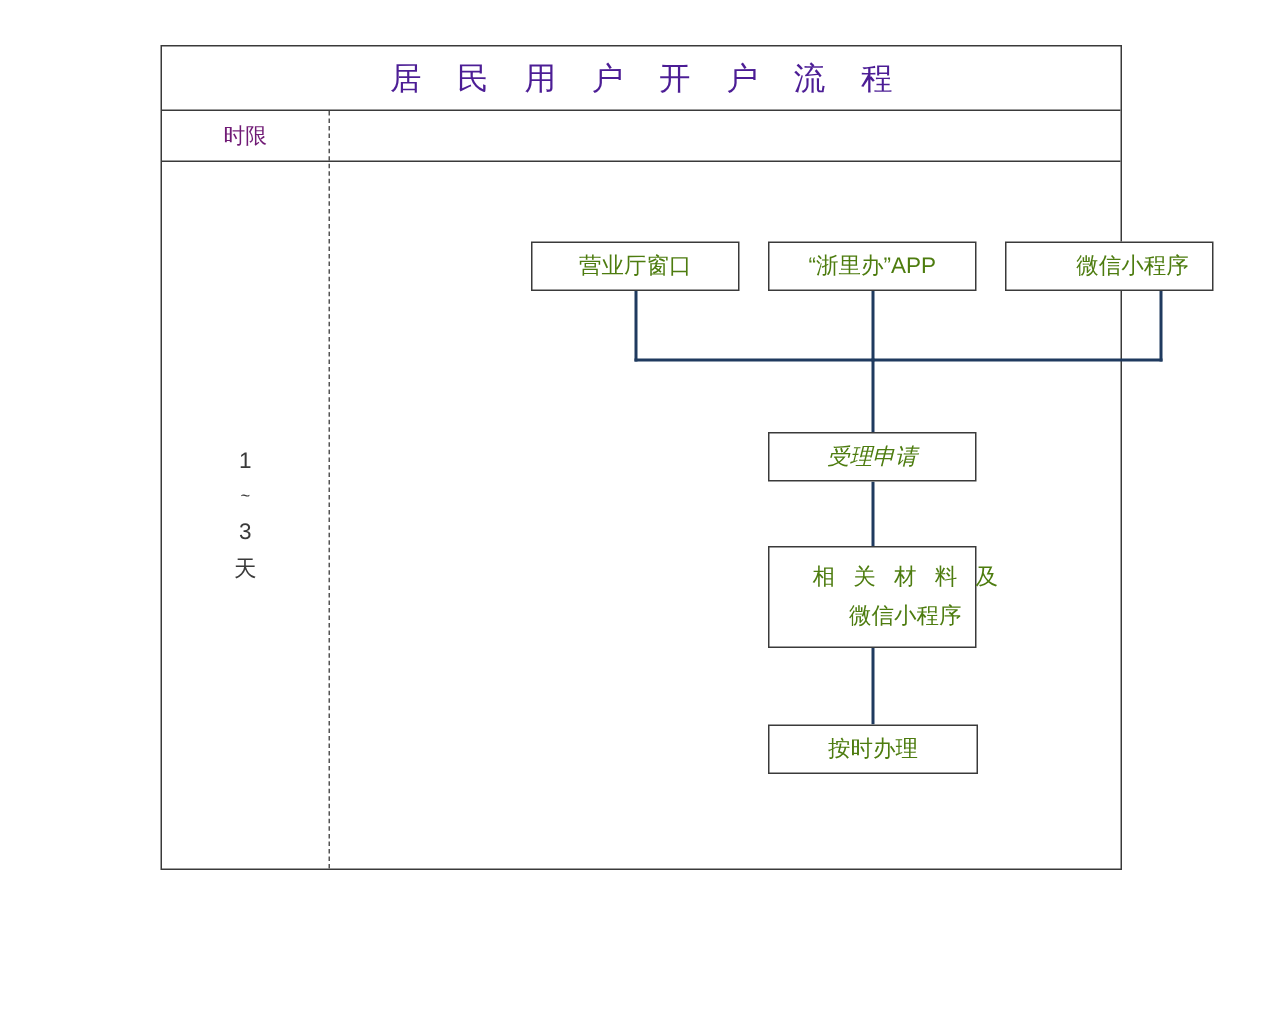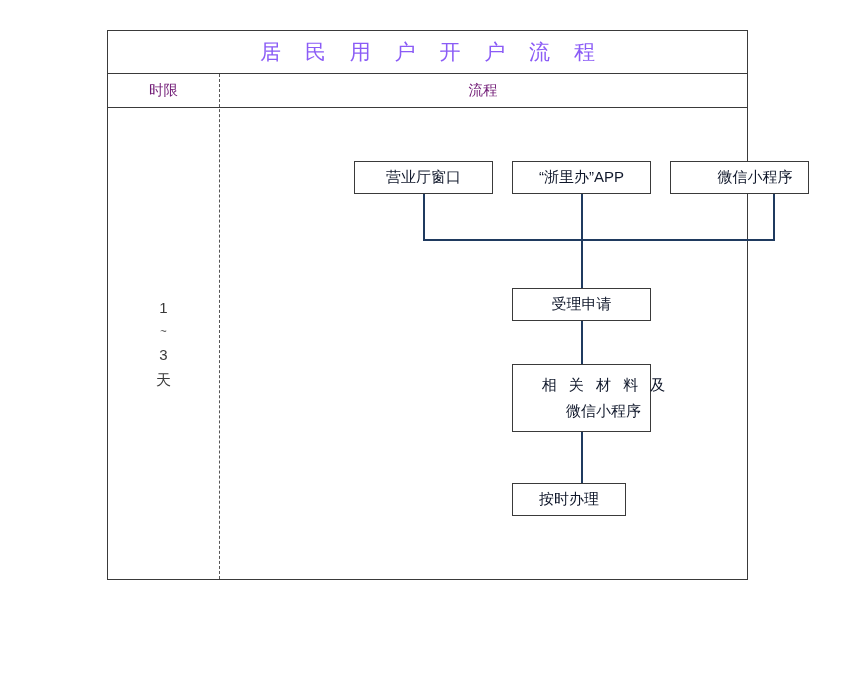--- a/index.html
+++ b/index.html
@@ -38,21 +38,21 @@
     border-bottom: 1.6px solid #3a3a3a;
     box-sizing: border-box;
     display: flex;
     align-items: center;
     justify-content: center;
   }
   #title-text {
     font-size: 21px;
     letter-spacing: 9px;
     text-indent: 9px;
-    color: #8b5cf6;
+    color: #4c1d95;
     white-space: nowrap;
   }
 
   
   #header-row {
     position: absolute;
     left: 0;
     top: 43px;
     width: 100%;
     height: 34px;
@@ -120,32 +120,32 @@
   .node {
     position: absolute;
     border: 1.5px solid #3a3a3a;
     box-sizing: border-box;
     background: #ffffff;
     display: flex;
     flex-direction: column;
     align-items: center;
     justify-content: center;
     font-size: 15px;
-    color: #0f172a;
+    color: #4d7c0f;
     white-space: nowrap;
     z-index: 3;
   }
   .node .line2 { line-height: 26px; margin-left: 44px; }
 
   #node-hall      { left: 135px; top: 53px;  width: 139px; height: 33px; }
   #node-app       { left: 293px; top: 53px;  width: 139px; height: 33px; align-items: center; }
   #node-wechat    { left: 451px; top: 53px;  width: 139px; height: 33px; padding-left: 31px; }
-  #node-accept    { left: 293px; top: 180px; width: 139px; height: 33px; }
+  #node-accept    { left: 293px; top: 180px; width: 139px; height: 33px; font-style: italic; }
   #node-materials { left: 293px; top: 256px; width: 139px; height: 68px; }
-  #node-process   { left: 293px; top: 375px; width: 114px; height: 33px; }
+  #node-process   { left: 293px; top: 375px; width: 140px; height: 33px; }
 
   #node-materials .line2 { letter-spacing: 0; }
   #node-materials .line-a { letter-spacing: 4px; text-indent: 4px; }
 
   
   .conn {
     position: absolute;
     background: #1f3a5f;
     z-index: 1;
   }
@@ -166,21 +166,20 @@
 <body>
 
 <div id="flow-table">
 
   <div id="title-row">
     <div id="title-text">居 民 用 户 开 户 流 程</div>
   </div>
 
   <div id="header-row">
     <div class="hdr-cell" id="hdr-limit">时限</div>
-    <div class="hdr-cell" id="hdr-flow">流程</div>
   </div>
 
   <div id="column-divider"></div>
 
   <div id="time-limit-cell">
     <div class="tl-line">1</div>
     <div class="tl-wave">~</div>
     <div class="tl-line">3</div>
     <div class="tl-line">天</div>
   </div>

